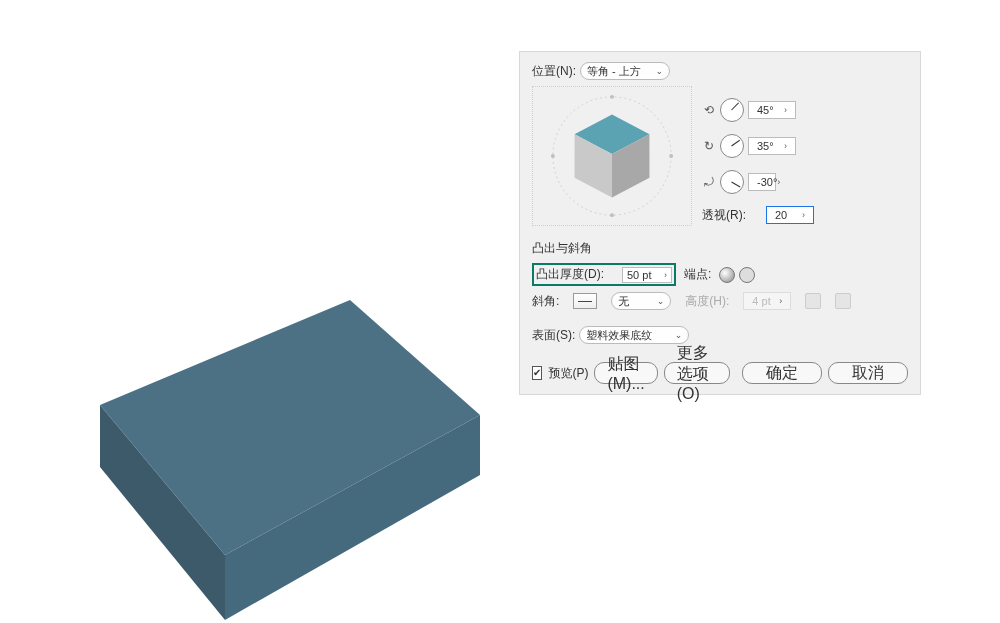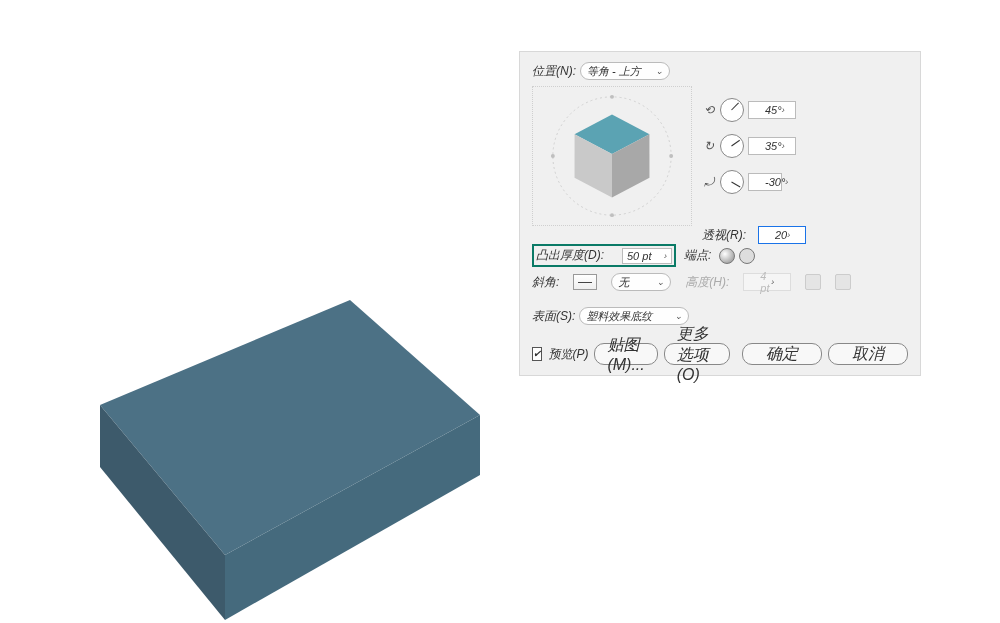--- a/index.html
+++ b/index.html
@@ -27,21 +27,20 @@
   
   .panel {
     position: absolute;
     left: 519px;
     top: 51px;
     width: 402px;
     background: #f0f0f0;
     border: 1px solid #d8d8d8;
     padding: 10px 12px 10px 12px;
     box-sizing: border-box;
-    font-style: italic;
   }
 
   .row {
     display: flex;
     align-items: center;
     gap: 4px;
     margin-bottom: 6px;
   }
 
   .label {
@@ -67,21 +66,21 @@
     color: #555;
   }
 
   .input {
     display: inline-flex;
     align-items: center;
     justify-content: space-between;
     height: 18px;
     border: 1px solid #bbb;
     background: #fff;
-    padding: 0 16px;
+    padding: 0 8px;
     font-size: 11px;
     box-sizing: border-box;
   }
   .input.highlight-blue {
     border: 1px solid #1a73e8;
   }
   .input .chev {
     font-size: 9px;
     color: #555;
   }
@@ -138,22 +137,22 @@
     width: 14px;
     display: inline-flex;
     justify-content: center;
     color: #555;
     font-size: 12px;
   }
 
   .perspective-row {
     display: flex;
     align-items: center;
-    gap: 12px;
-    margin-top: 20px;
+    gap: 20px;
+    margin-top: 0;
     justify-content: flex-end;
   }
 
   .section-title {
     margin: 14px 0 6px 0;
     font-size: 12px;
     color: #333;
   }
 
   .extrude-row {
@@ -337,20 +336,21 @@
       <div class="perspective-row">
         <span class="label">透视(R):</span>
         <div class="input highlight-blue" style="width:48px">
           <span>20</span>
           <span class="chev">›</span>
         </div>
       </div>
     </div>
   </div>
 
+  <div class="section-title">凸出与斜角</div>
 
   <div class="extrude-row">
     <div class="extrude-box">
       <span class="label">凸出厚度(D):</span>
       <div class="num">
         <span>50 pt</span>
         <span class="chev">›</span>
       </div>
     </div>
     <span class="label">端点:</span>

